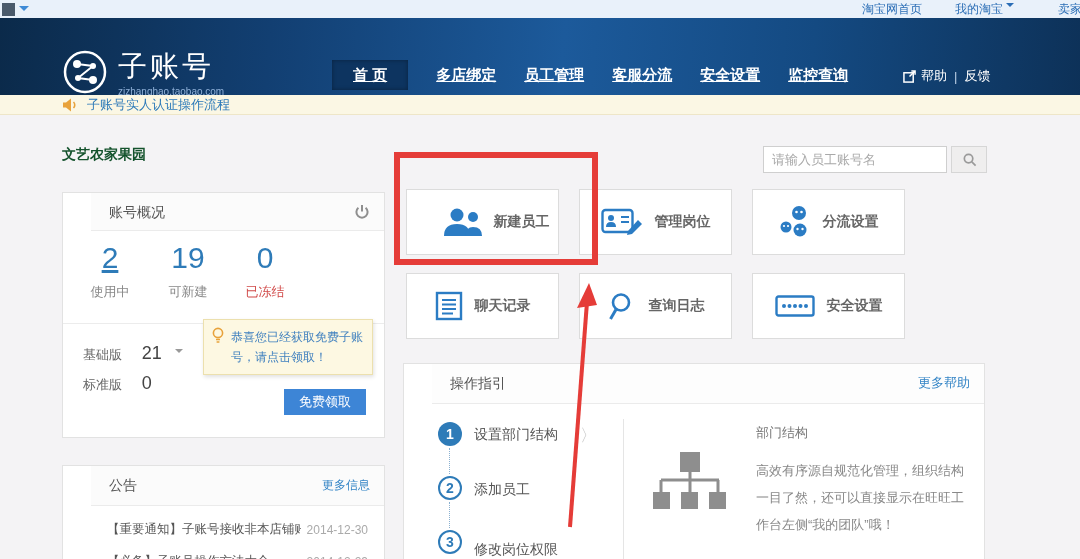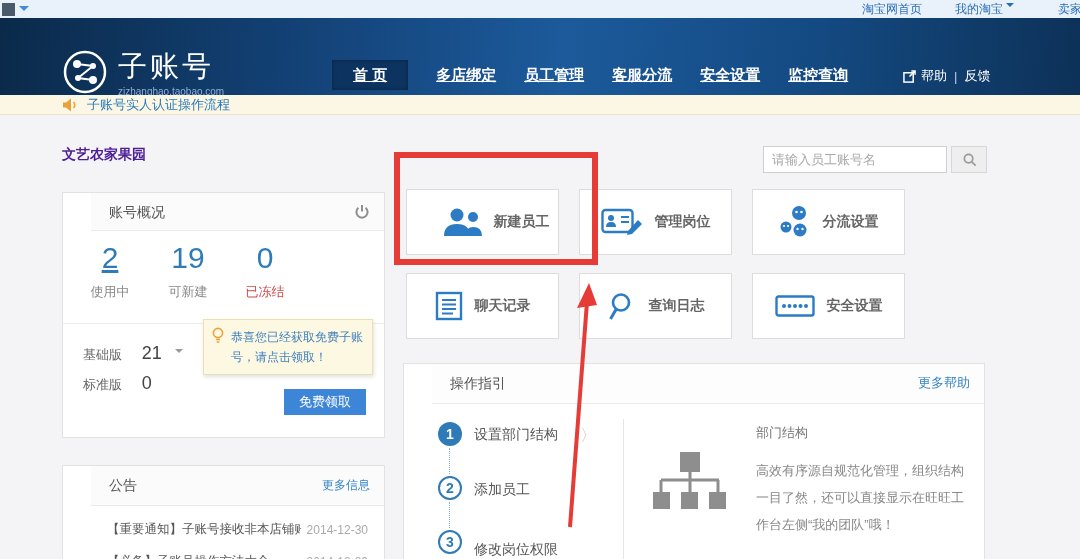--- a/index.html
+++ b/index.html
@@ -30,21 +30,21 @@
   .nav-item.active { margin-left:0; background:#0d3460; padding:0 21px; box-shadow:inset 0 0 4px rgba(0,0,0,.35); }
   .header-help { position:absolute; left:903px; top:49px; display:flex; align-items:center; color:#fff; font-size:13px; gap:5px; }
   .header-help .sep { color:#bcd0e6; margin:0 2px; }
   .header-help span { cursor:pointer; }
 
   
   .notice { position:absolute; left:0; top:95px; width:1080px; height:20px; background:#fbf7e4; border-bottom:1px solid #eee6c8; display:flex; align-items:center; padding-left:62px; }
   .notice-link { color:#2d7ab9; font-size:13px; margin-left:9px; cursor:pointer; }
 
   
-  .shop-title { position:absolute; left:62px; top:146px; font-size:14px; font-weight:bold; color:#4c1d95; }
+  .shop-title { position:absolute; left:62px; top:146px; font-size:14px; font-weight:bold; color:#14532d; }
   .searchbox { position:absolute; left:763px; top:146px; display:flex; }
   .searchbox input { width:184px; height:27px; border:1px solid #cfcfcf; background:#fff; font-size:13px; color:#888; padding:8px 8px; outline:none; }
   .searchbox input::placeholder { color:#a9a9a9; }
   .search-btn { width:36px; height:27px; margin-left:4px; background:#efeeee; border:1px solid #d6d6d6; display:flex; align-items:center; justify-content:center; cursor:pointer; }
 
   
   .panel { position:absolute; background:#fff; border:1px solid #e2e2e2;padding-left:28px; }
   .panel-head { height:38px; background:#fbfbfb; border-bottom:1px solid #ebebeb; position:relative; }
   .panel-head .p-title { position:absolute; left:18px; top:0; line-height:38px; font-size:14px; color:#555; }
   .panel-head .p-link { position:absolute; right:14px; top:0; line-height:38px; font-size:12px; color:#3585c6; cursor:pointer; }

